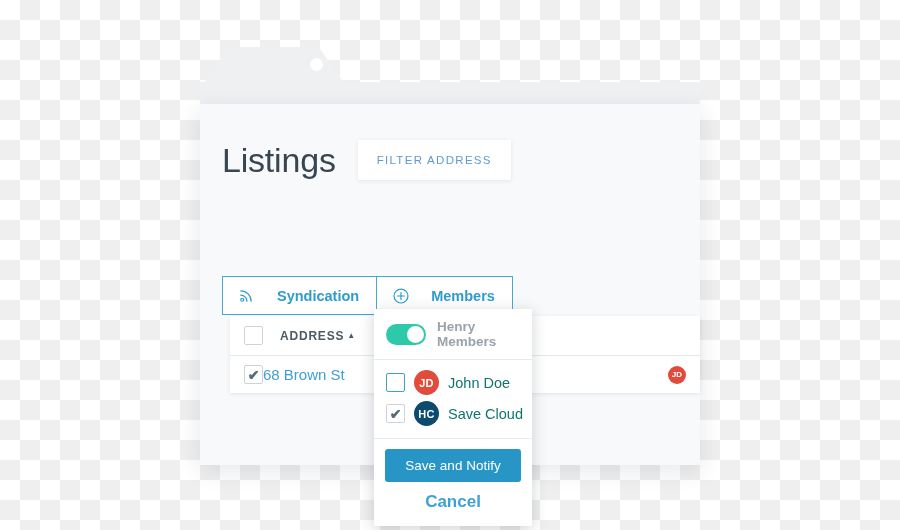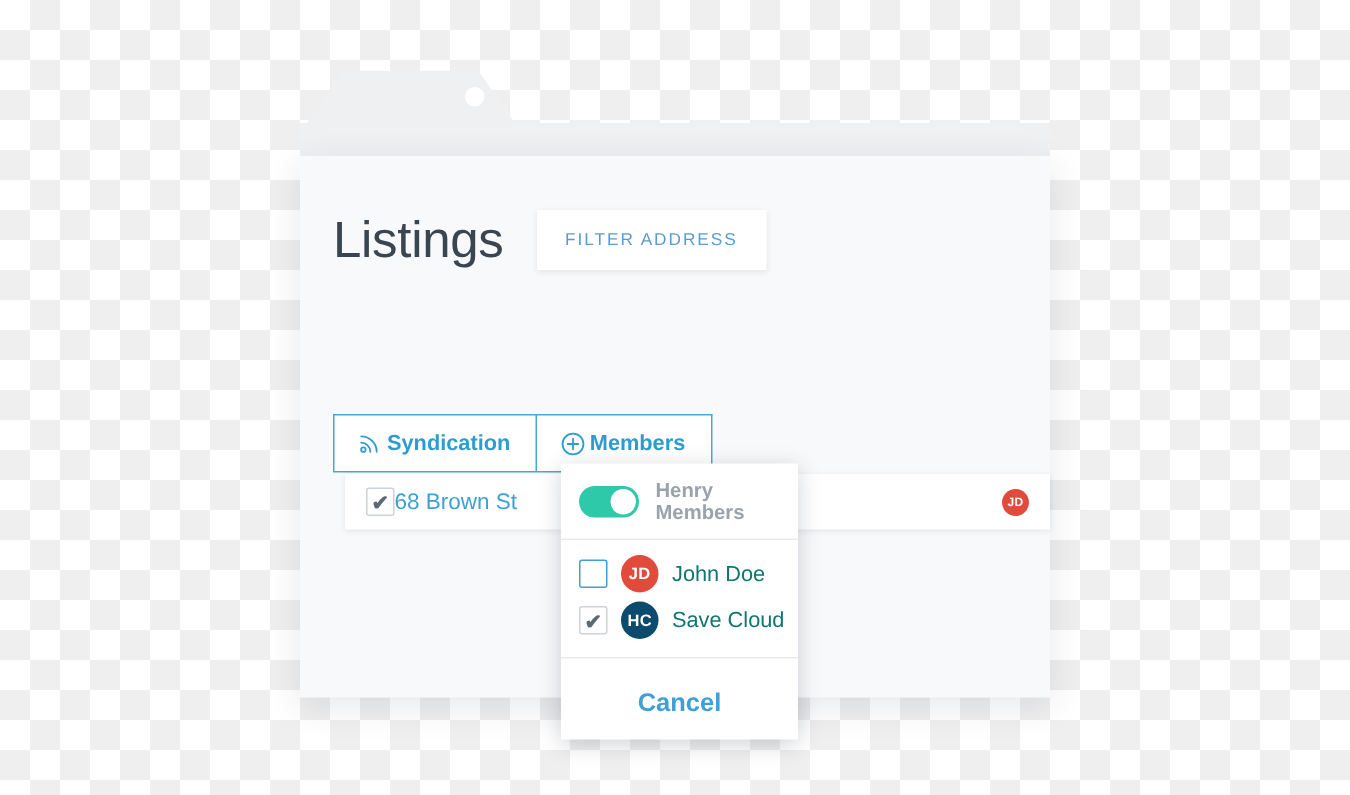--- a/index.html
+++ b/index.html
@@ -104,21 +104,21 @@
   
   .seg-group {
     position: absolute;
     left: 22px;
     top: 172px;
     display: flex;
   }
   .seg-btn {
     display: flex;
     align-items: center;
-    gap: 2px;
+    gap: 21px;
     background: #ffffff;
     border: 1px solid #47a8d4;
     color: #2e9ccc;
     font-size: 14.5px;
     font-weight: bold;
     padding: 9px 17px 9px 14px;
     cursor: pointer;
     font-family: "Liberation Sans", sans-serif;
   }
   .seg-btn + .seg-btn {
@@ -342,20 +342,27 @@
           <svg width="18" height="18" viewBox="0 0 24 24" fill="none" stroke="#2e9ccc" stroke-width="1.6" stroke-linecap="round">
             <circle cx="12" cy="12" r="9.3"></circle>
             <path d="M12 7.3v9.4M7.3 12h9.4"></path>
           </svg>
         </span>
         <span>Members</span>
       </button>
     </div>
 
     <div class="table">
+      <div class="t-row t-head">
+        <span class="cb"></span>
+        <span class="col-address">
+          <span>ADDRESS</span>
+          <span class="sort-caret">▲</span>
+        </span>
+      </div>
       <div class="t-row t-body">
         <span class="cb checked"></span>
         <span class="cell-address">68 Brown St</span>
         <span class="row-spacer"></span>
         <span class="mini-avatar" id="row-avatar" style="background: rgb(224, 75, 60);">JD</span>
       </div>
     </div>
 
     <div class="popover">
 
@@ -375,19 +382,20 @@
           <span class="member-name">John Doe</span>
         </div>
         <div class="member">
           <span class="cb checked"></span>
           <span class="avatar" id="av-1" style="background: #0c4a6e;">HC</span>
           <span class="member-name">Save Cloud</span>
         </div>
       </div>
 
       <div class="pop-actions">
+        <button class="save-btn" style="background: rgb(39, 150, 198);">Save and Notify</button>
         <button class="cancel-btn">Cancel</button>
       </div>
 
     </div>
 
   </div>
 </div>
 
 </body></html>

